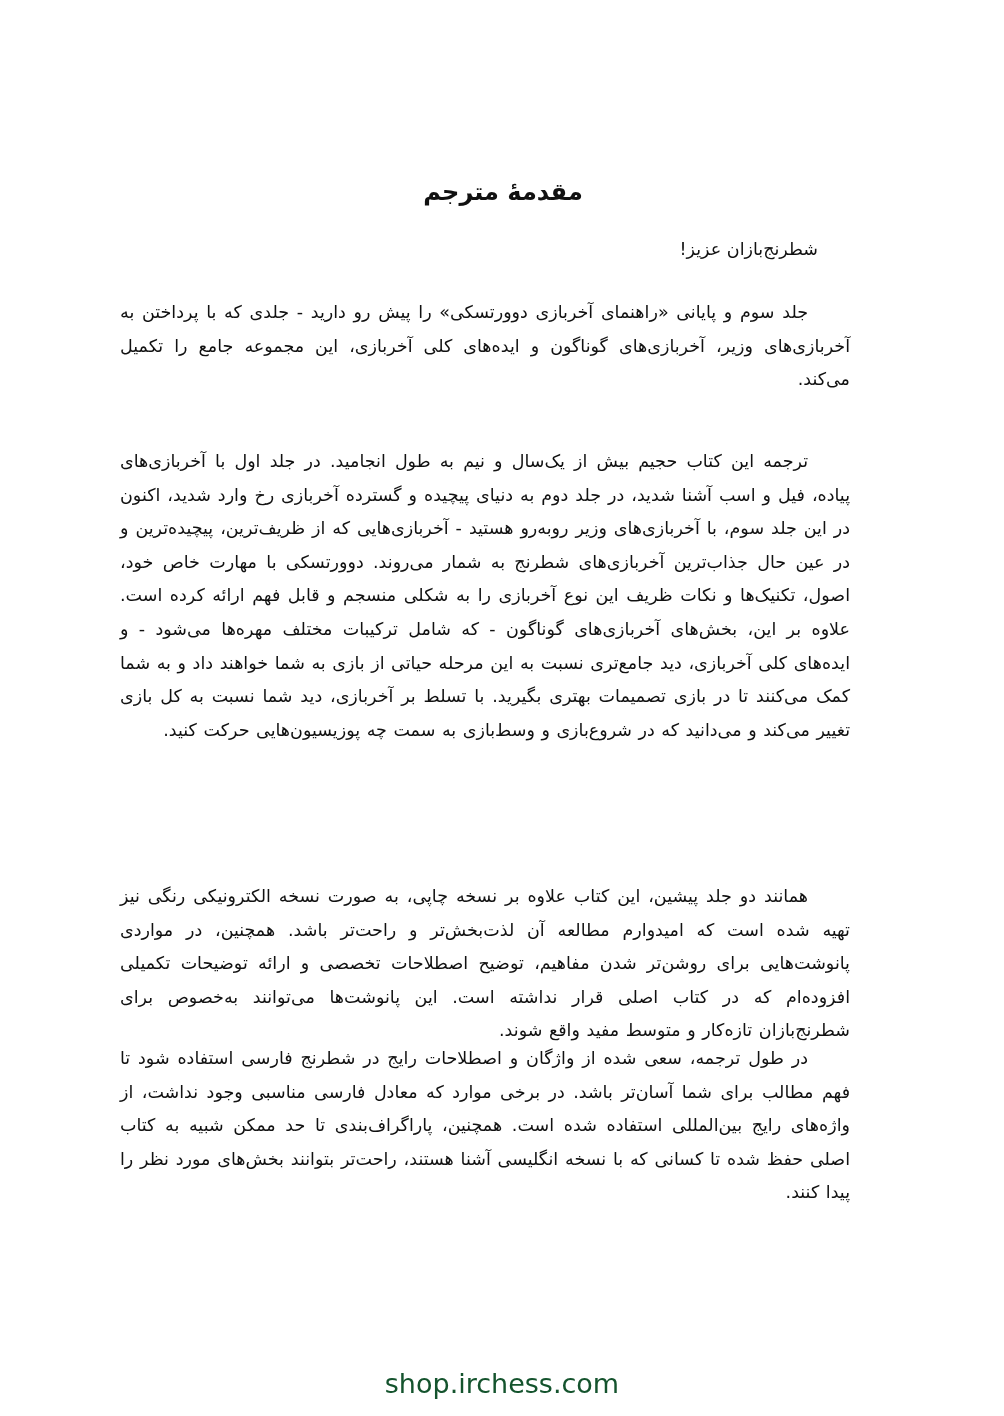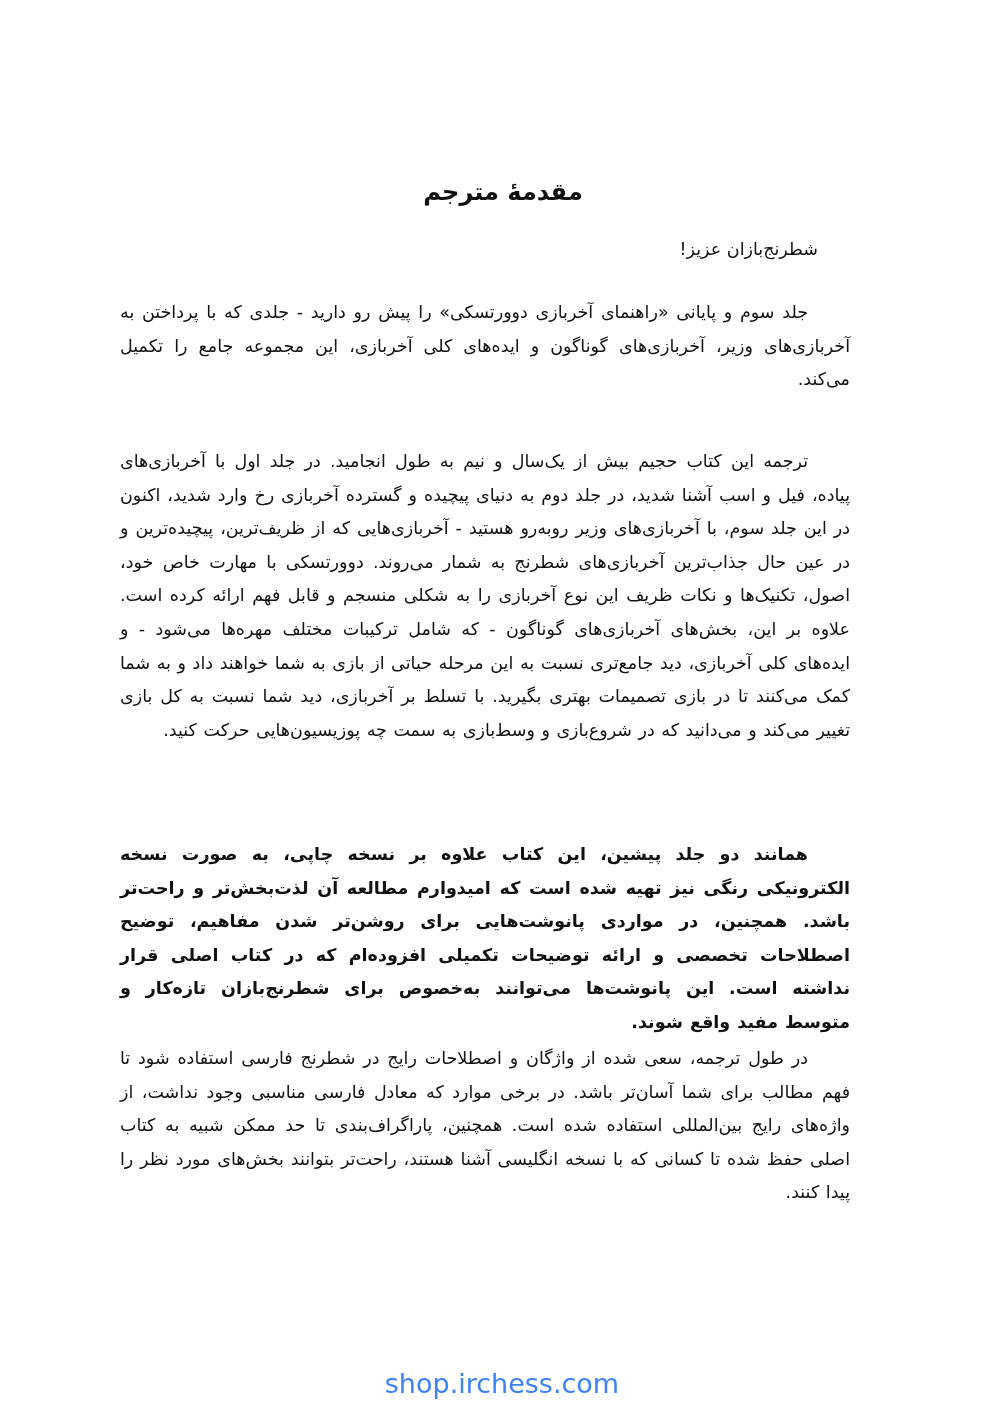--- a/index.html
+++ b/index.html
@@ -51,21 +51,21 @@
       margin: 10px;
       font-size: 17.5px;
       line-height: 33.6px;
       text-align: justify;
       text-align-last: right;
       text-indent: 42px;
       word-spacing: 1px;
     }
     #p1 { top: 286px; }
     #p2 { top: 435px; }
-    #p3 { top: 828px; font-weight: bold; }
+    #p3 { top: 870px; }
     #p4 { top: 1032px; }
     .footer {
       position: absolute;
       top: 1366px;
       left: 0;
       width: 1004px;
       text-align: center;
       direction: ltr;
       font-family: "DejaVu Sans", sans-serif;
       font-size: 27px;
@@ -78,13 +78,13 @@
 
 <div class="page">
   <h1 class="title">مقدمهٔ مترجم</h1>
   <p class="greeting">شطرنج‌بازان عزیز!</p>
   <p class="para" id="p1">جلد سوم و پایانی «راهنمای آخربازی دوورتسکی» را پیش رو دارید - جلدی که با پرداختن به آخربازی‌های وزیر، آخربازی‌های گوناگون و ایده‌های کلی آخربازی، این مجموعه جامع را تکمیل می‌کند.</p>
   <p class="para" id="p2">ترجمه این کتاب حجیم بیش از یک‌سال و نیم به طول انجامید. در جلد اول با آخربازی‌های پیاده، فیل و اسب آشنا شدید، در جلد دوم به دنیای پیچیده و گسترده آخربازی رخ وارد شدید، اکنون در این جلد سوم، با آخربازی‌های وزیر روبه‌رو هستید - آخربازی‌هایی که از ظریف‌ترین، پیچیده‌ترین و در عین حال جذاب‌ترین آخربازی‌های شطرنج به شمار می‌روند. دوورتسکی با مهارت خاص خود، اصول، تکنیک‌ها و نکات ظریف این نوع آخربازی را به شکلی منسجم و قابل فهم ارائه کرده است. علاوه بر این، بخش‌های آخربازی‌های گوناگون - که شامل ترکیبات مختلف مهره‌ها می‌شود - و ایده‌های کلی آخربازی، دید جامع‌تری نسبت به این مرحله حیاتی از بازی به شما خواهند داد و به شما کمک می‌کنند تا در بازی تصمیمات بهتری بگیرید. با تسلط بر آخربازی، دید شما نسبت به کل بازی تغییر می‌کند و می‌دانید که در شروع‌بازی و وسط‌بازی به سمت چه پوزیسیون‌هایی حرکت کنید.</p>
   <p class="para" id="p3">همانند دو جلد پیشین، این کتاب علاوه بر نسخه چاپی، به صورت نسخه الکترونیکی رنگی نیز تهیه شده است که امیدوارم مطالعه آن لذت‌بخش‌تر و راحت‌تر باشد. همچنین، در مواردی پانوشت‌هایی برای روشن‌تر شدن مفاهیم، توضیح اصطلاحات تخصصی و ارائه توضیحات تکمیلی افزوده‌ام که در کتاب اصلی قرار نداشته است. این پانوشت‌ها می‌توانند به‌خصوص برای شطرنج‌بازان تازه‌کار و متوسط مفید واقع شوند.</p>
   <p class="para" id="p4">در طول ترجمه، سعی شده از واژگان و اصطلاحات رایج در شطرنج فارسی استفاده شود تا فهم مطالب برای شما آسان‌تر باشد. در برخی موارد که معادل فارسی مناسبی وجود نداشت، از واژه‌های رایج بین‌المللی استفاده شده است. همچنین، پاراگراف‌بندی تا حد ممکن شبیه به کتاب اصلی حفظ شده تا کسانی که با نسخه انگلیسی آشنا هستند، راحت‌تر بتوانند بخش‌های مورد نظر را پیدا کنند.</p>
 </div>
 
-<div class="footer" style="color: #3b82f6;">shop.irchess.com</div>
+<div class="footer" style="color: #14532d;">shop.irchess.com</div>
 
 </body></html>

